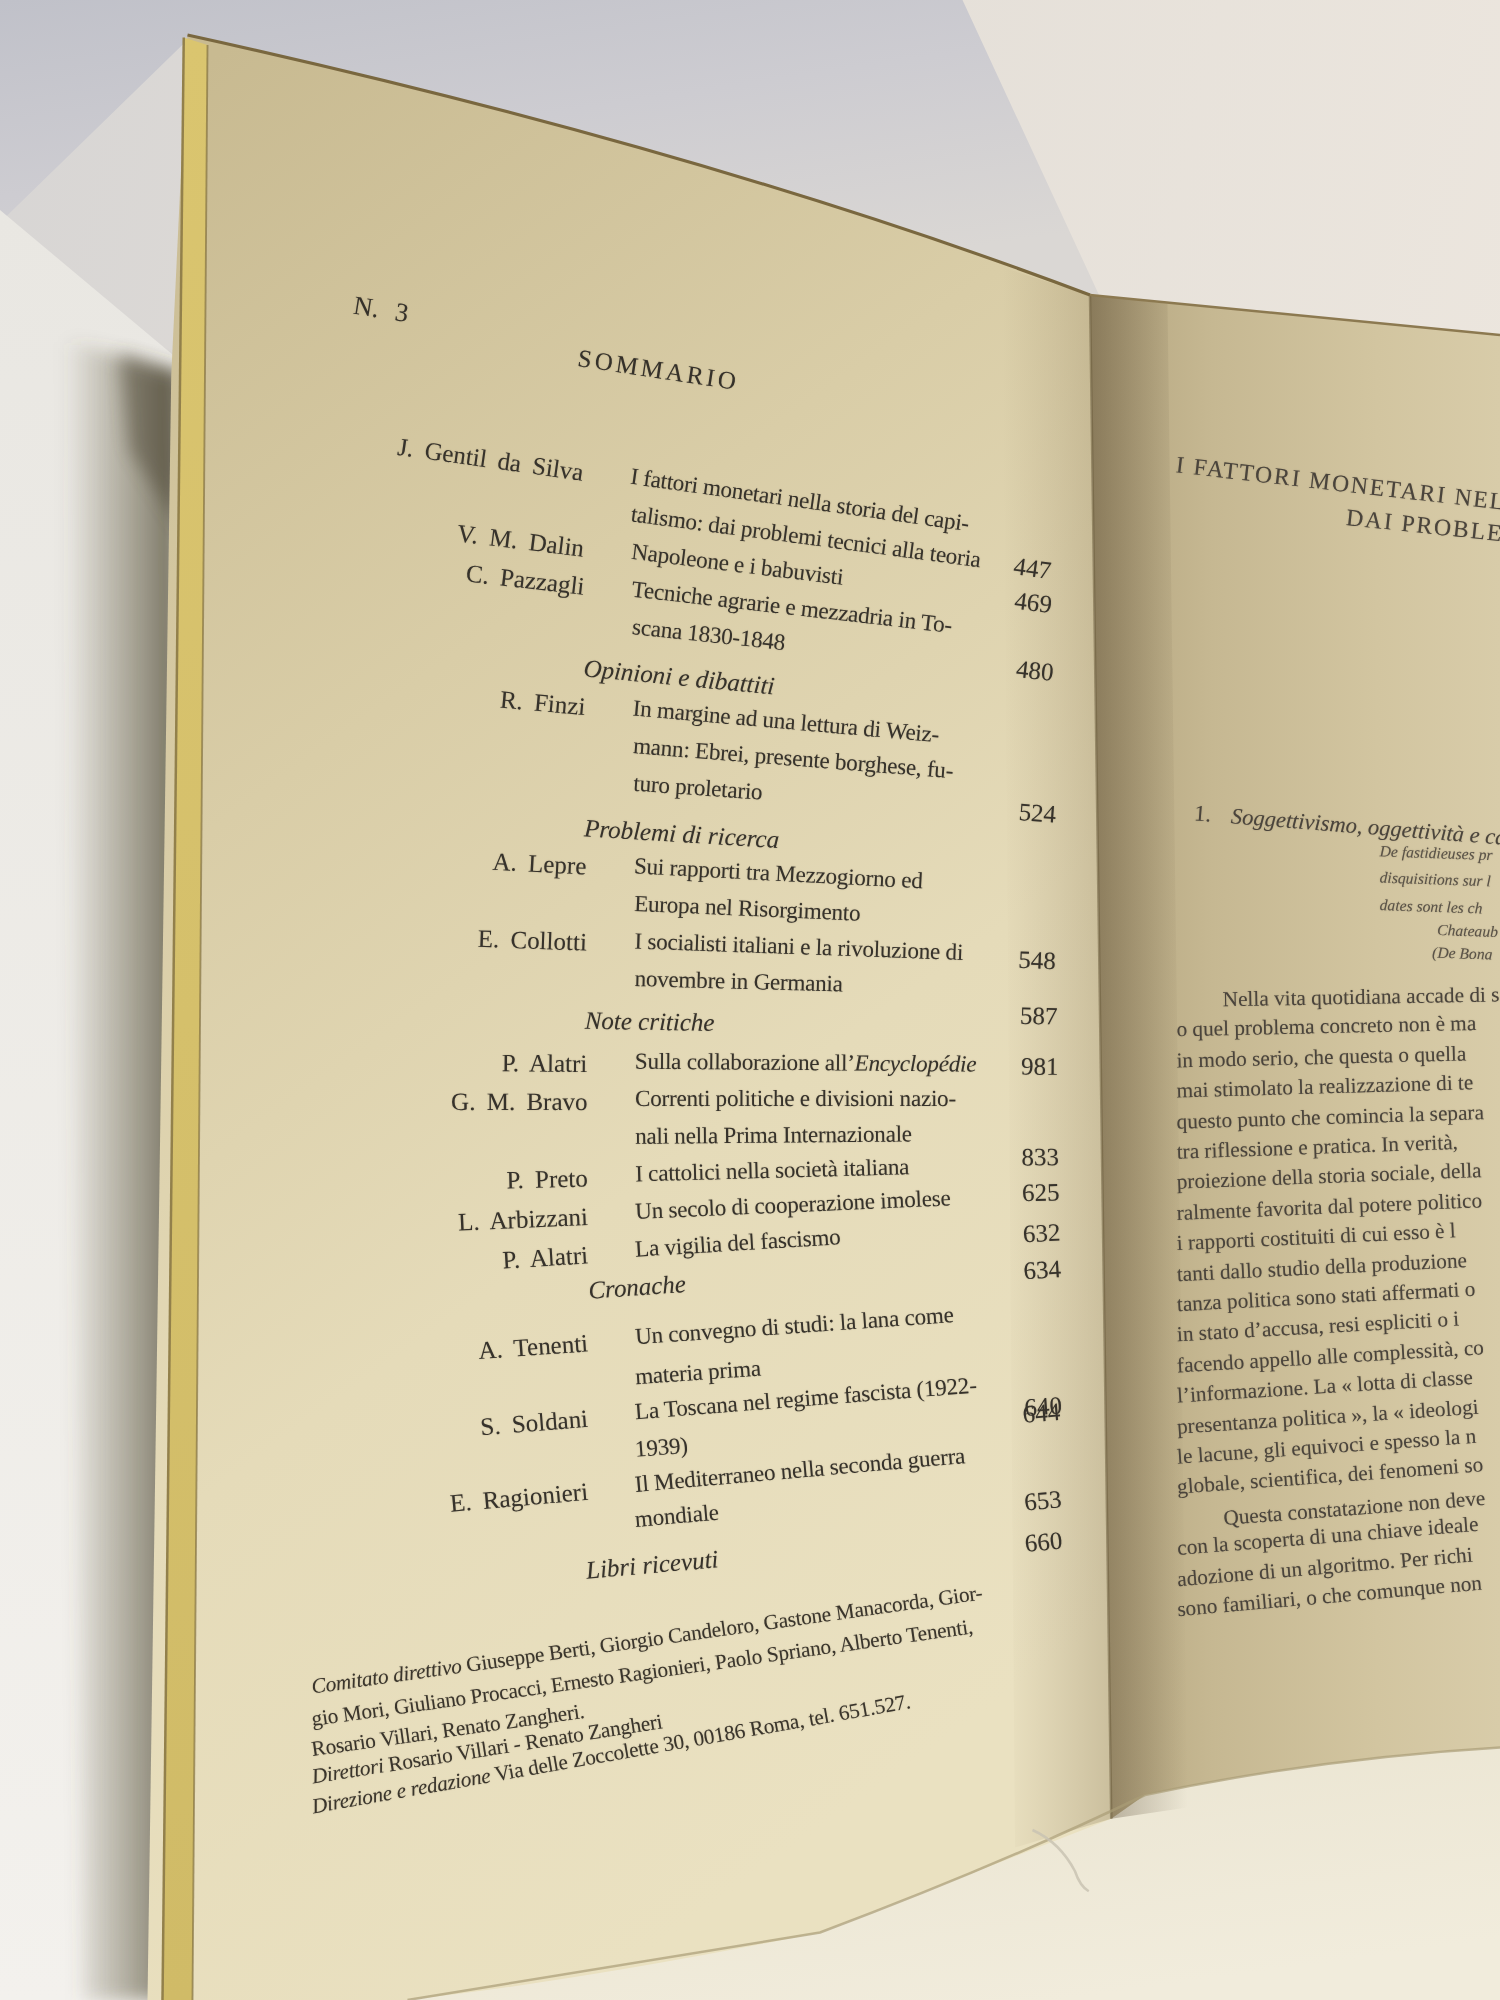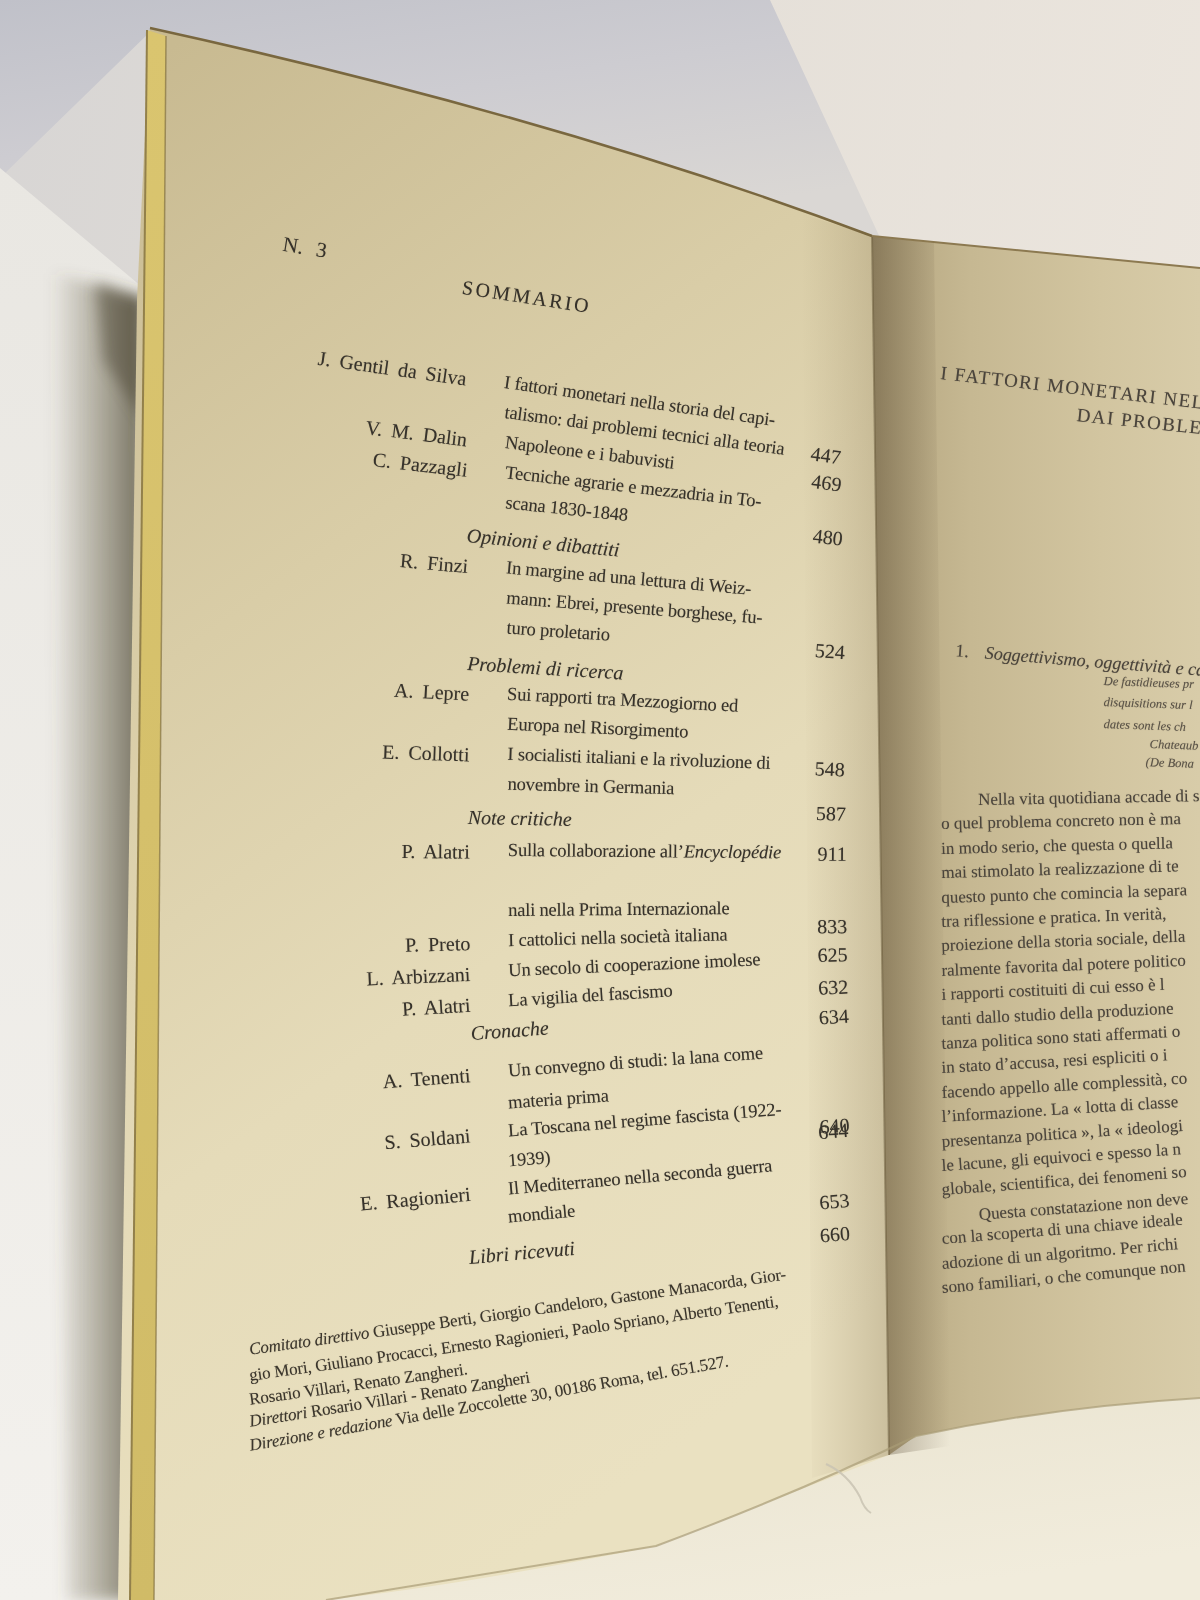--- a/index.html
+++ b/index.html
@@ -174,21 +174,25 @@
       <span class="au">E. Collotti</span>
       <span class="ti"><span>I socialisti italiani e la rivoluzione di</span></span>
     </div>
     <div class="lrow" style="top: 768px; transform: rotate(1.5deg);">
       <span class="ti"><span>novembre in Germania</span></span>
       <span class="pg" style="top: 20px;">587</span>
     </div>
     <div class="lrow" style="top: 838px; transform: rotate(0.5deg);">
       <span class="au">P. Alatri</span>
       <span class="ti"><span>Sulla collaborazione all’</span><em>Encyclopédie</em></span>
-      <span class="pg" style="top: 0px;">911</span>
+      <span class="pg" style="top: 0px;">981</span>
+    </div>
+    <div class="lrow" style="top: 870px; transform: rotate(0deg);">
+      <span class="au">G. M. Bravo</span>
+      <span class="ti"><span>Correnti politiche e divisioni nazio-</span></span>
     </div>
     <div class="lrow" style="top: 902px; transform: rotate(-0.5deg);">
       <span class="ti"><span>nali nella Prima Internazionale</span></span>
       <span class="pg" style="top: 18px;">833</span>
     </div>
     <div class="lrow" style="top: 936px; transform: rotate(-1.5deg);">
       <span class="au">P. Preto</span>
       <span class="ti"><span>I cattolici nella società italiana</span></span>
       <span class="pg" style="top: 22px;">625</span>
     </div>

